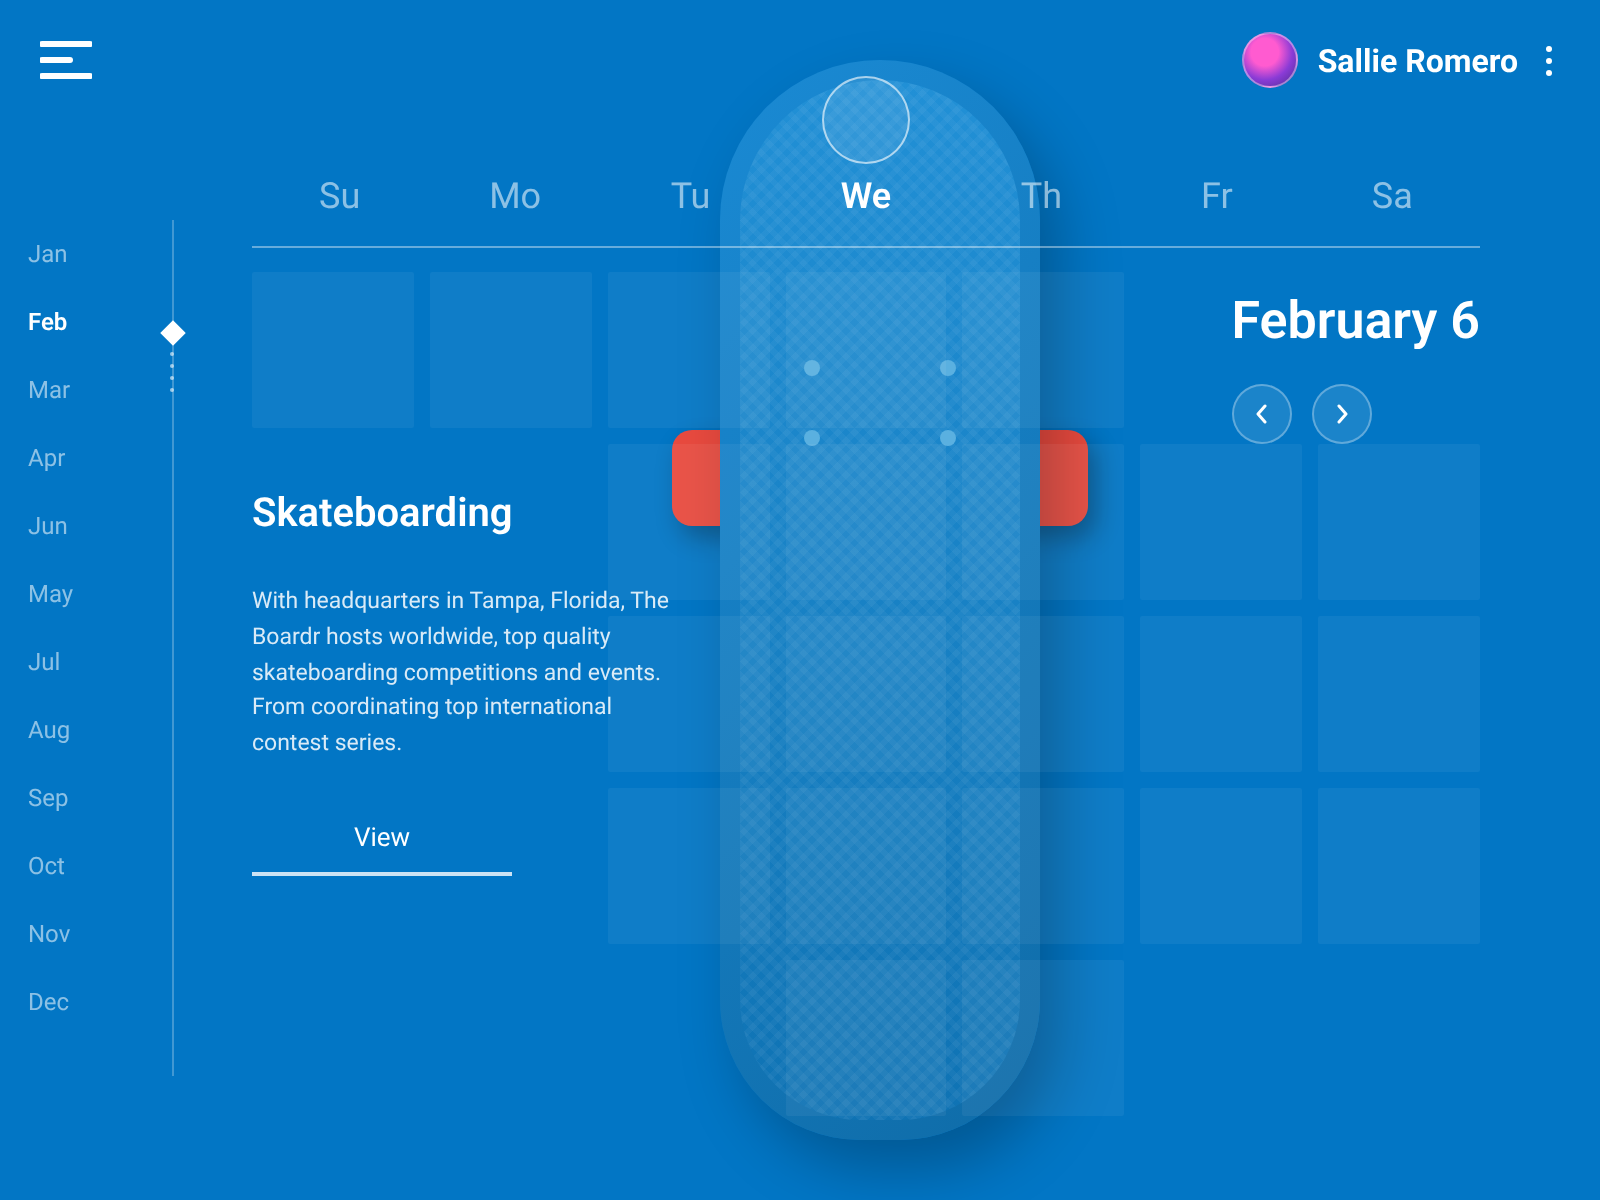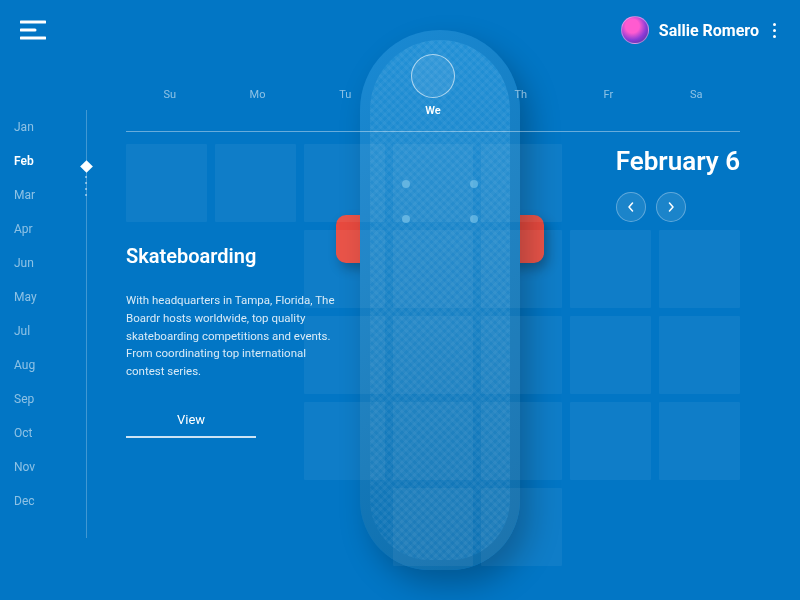--- a/index.html
+++ b/index.html
@@ -109,37 +109,37 @@
 .day-header {
   display: grid;
   grid-template-columns: repeat(7, 1fr);
   border-bottom: 1px solid rgba(255,255,255,0.4);
   padding-bottom: 10px;
   margin-bottom: 12px;
   position: relative;
 }
 .day-col {
   text-align: center;
-  font-size: 11px;
+  font-size: 18px;
   color: rgba(255,255,255,0.55);
   cursor: pointer;
   padding: 4px 0;
 }
 .day-col.active { color: #fff; font-weight: 600; }
 .day-circle {
   position: absolute;
   width: 44px; height: 44px;
   border: 1px solid rgba(255,255,255,0.6);
   border-radius: 50%;
   background: rgba(255,255,255,0.08);
   left: 50%;
   top: -46px;
   transform: translateX(-50%);
 }
-.wed-wrap { position: relative; margin-top: 16px; }
+.wed-wrap { position: relative; }
 
 .grid {
   display: grid;
   grid-template-columns: repeat(7, 1fr);
   grid-auto-rows: 78px;
   gap: 8px;
 }
 .cell {
   background: rgba(255,255,255,0.055);
   border-radius: 1px;

